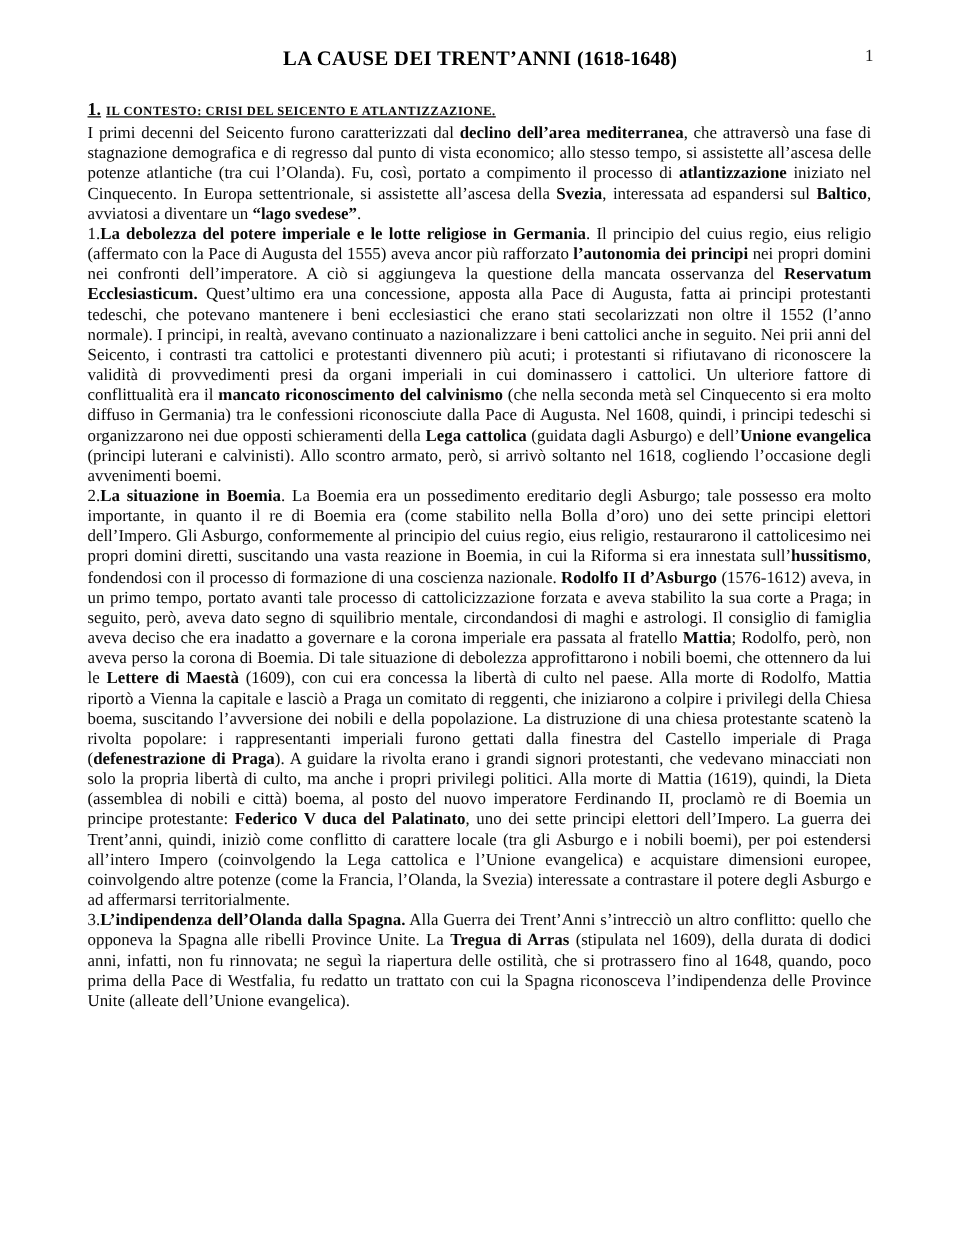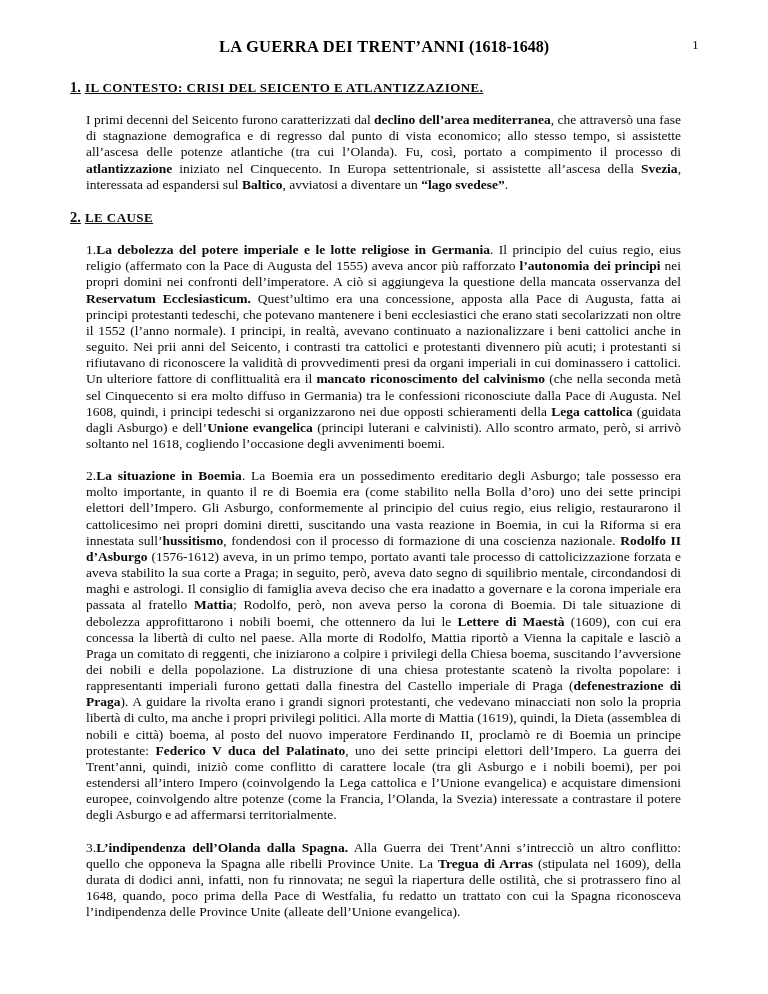--- a/index.html
+++ b/index.html
@@ -48,46 +48,45 @@
   .sec-heading {
     font-weight: bold;
     text-decoration: underline;
     text-align: left;
   }
   .h-num {
     font-size: 14.5px;
     padding-right: 4px;
   }
   .h-label {
-    font-size: 13px;
+    font-size: 10px;
     letter-spacing: 0.45px;
   }
   p {
-    margin: 16px;
+    margin: 0;
     padding: 0;
   }
   .b  { font-weight: bold; }
   .i  { }
 </style>
 </head>
 <body>
 
 <div class="page">
 
   <div class="pagenum">1</div>
 
-  <div class="title"><span class="title-main">LA GUERRA DEI TRENT’ANNI </span><span class="title-years">(1618-1648)</span></div>
+  <div class="title"><span class="title-main">LA CAUSE DEI TRENT’ANNI </span><span class="title-years">(1618-1648)</span></div>
 
   <div class="content">
 
     <div class="sec-heading"><span class="h-num">1.</span><span class="h-label">IL CONTESTO: CRISI DEL SEICENTO E ATLANTIZZAZIONE.</span></div>
 
     <p><span>I primi decenni del Seicento furono caratterizzati dal </span><span class="b">declino dell’area mediterranea</span><span>, che attraversò una fase di stagnazione demografica e di regresso dal punto di vista economico; allo stesso tempo, si assistette all’ascesa delle potenze atlantiche (tra cui l’Olanda). Fu, così, portato a compimento il processo di </span><span class="b">atlantizzazione</span><span> iniziato nel Cinquecento. In Europa settentrionale, si assistette all’ascesa della </span><span class="b">Svezia</span><span>, interessata ad espandersi sul </span><span class="b">Baltico</span><span>, avviatosi a diventare un </span><span class="b">“lago svedese”</span><span>.</span></p>
 
-    <div class="sec-heading"><span class="h-num">2.</span><span class="h-label">LE CAUSE</span></div>
 
     <p><span>1.</span><span class="b">La debolezza del potere imperiale e le lotte religiose in Germania</span><span>. Il principio del </span><span class="i">cuius regio, eius religio</span><span> (affermato con la Pace di Augusta del 1555) aveva ancor più rafforzato </span><span class="b">l’autonomia dei principi</span><span> nei propri domini nei confronti dell’imperatore. A ciò si aggiungeva la questione della mancata osservanza del </span><span class="b">Reservatum Ecclesiasticum.</span><span> Quest’ultimo era una concessione, apposta alla Pace di Augusta, fatta ai principi protestanti tedeschi, che potevano mantenere i beni ecclesiastici che erano stati secolarizzati non oltre il 1552 (l’</span><span class="i">anno normale</span><span>). I principi, in realtà, avevano continuato a nazionalizzare i beni cattolici anche in seguito. Nei prii anni del Seicento, i contrasti tra cattolici e protestanti divennero più acuti; i protestanti si rifiutavano di riconoscere la validità di provvedimenti presi da organi imperiali in cui dominassero i cattolici. Un ulteriore fattore di conflittualità era il </span><span class="b">mancato riconoscimento del calvinismo</span><span> (che nella seconda metà sel Cinquecento si era molto diffuso in Germania) tra le confessioni riconosciute dalla Pace di Augusta. Nel 1608, quindi, i principi tedeschi si organizzarono nei due opposti schieramenti della </span><span class="b">Lega cattolica</span><span> (guidata dagli Asburgo) e dell’</span><span class="b">Unione evangelica</span><span> (principi luterani e calvinisti). Allo scontro armato, però, si arrivò soltanto nel 1618, cogliendo l’occasione degli avvenimenti boemi.</span></p>
 
     <p><span>2.</span><span class="b">La situazione in Boemia</span><span>. La Boemia era un possedimento ereditario degli Asburgo; tale possesso era molto importante, in quanto il re di Boemia era (come stabilito nella Bolla d’oro) uno dei sette principi elettori dell’Impero. Gli Asburgo, conformemente al principio del </span><span class="i">cuius regio, eius religio</span><span>, restaurarono il cattolicesimo nei propri domini diretti, suscitando una vasta reazione in Boemia, in cui la Riforma si era innestata sull’</span><span class="b">hussitismo</span><span>, fondendosi con il processo di formazione di una coscienza nazionale. </span><span class="b">Rodolfo II d’Asburgo</span><span> (1576-1612) aveva, in un primo tempo, portato avanti tale processo di cattolicizzazione forzata e aveva stabilito la sua corte a Praga; in seguito, però, aveva dato segno di squilibrio mentale, circondandosi di maghi e astrologi. Il consiglio di famiglia aveva deciso che era inadatto a governare e la corona imperiale era passata al fratello </span><span class="b">Mattia</span><span>; Rodolfo, però, non aveva perso la corona di Boemia. Di tale situazione di debolezza approfittarono i nobili boemi, che ottennero da lui le </span><span class="b i">Lettere di Maestà</span><span> (1609), con cui era concessa la libertà di culto nel paese. Alla morte di Rodolfo, Mattia riportò a Vienna la capitale e lasciò a Praga un comitato di reggenti, che iniziarono a colpire i privilegi della Chiesa boema, suscitando l’avversione dei nobili e della popolazione. La distruzione di una chiesa protestante scatenò la rivolta popolare: i rappresentanti imperiali furono gettati dalla finestra del Castello imperiale di Praga (</span><span class="b">defenestrazione di Praga</span><span>). A guidare la rivolta erano i grandi signori protestanti, che vedevano minacciati non solo la propria libertà di culto, ma anche i propri privilegi politici. Alla morte di Mattia (1619), quindi, la Dieta (assemblea di nobili e città) boema, al posto del nuovo imperatore Ferdinando II, proclamò re di Boemia un principe protestante: </span><span class="b">Federico V duca del Palatinato</span><span>, uno dei sette principi elettori dell’Impero. La guerra dei Trent’anni, quindi, iniziò come conflitto di carattere locale (tra gli Asburgo e i nobili boemi), per poi estendersi all’intero Impero (coinvolgendo la Lega cattolica e l’Unione evangelica) e acquistare dimensioni europee, coinvolgendo altre potenze (come la Francia, l’Olanda, la Svezia) interessate a contrastare il potere degli Asburgo e ad affermarsi territorialmente.</span></p>
 
     <p><span>3.</span><span class="b">L’indipendenza dell’Olanda dalla Spagna.</span><span> Alla Guerra dei Trent’Anni s’intrecciò un altro conflitto: quello che opponeva la Spagna alle ribelli Province Unite. La </span><span class="b">Tregua di Arras</span><span> (stipulata nel 1609), della durata di dodici anni, infatti, non fu rinnovata; ne seguì la riapertura delle ostilità, che si protrassero fino al 1648, quando, poco prima della Pace di Westfalia, fu redatto un trattato con cui la Spagna riconosceva l’indipendenza delle Province Unite (alleate dell’Unione evangelica).</span></p>
 
   </div>
 </div>
 

